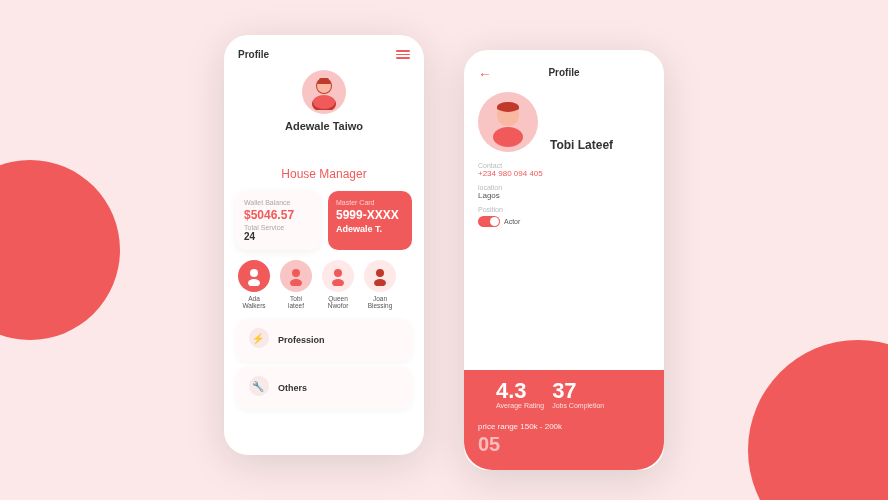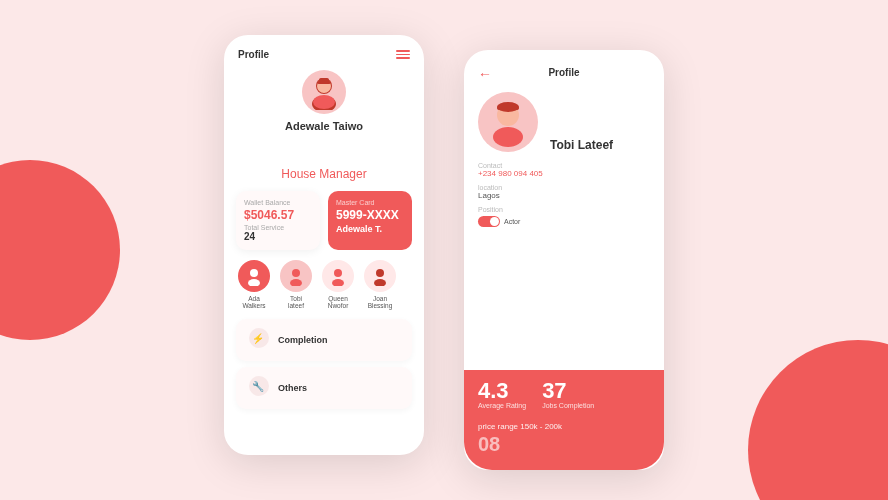--- a/index.html
+++ b/index.html
@@ -367,22 +367,23 @@
 
     
     .p2-bottom {
       background: #f05a5a;
       border-radius: 0 0 28px 28px;
       padding: 10px 14px 14px;
       margin-top: auto;
     }
     .p2-stats-row {
       display: flex;
-      gap: 16px;
+      gap: 8px;
       margin-bottom: 4px;
+      margin-left: 18px;
     }
     .p2-stat {
       display: flex;
       flex-direction: column;
     }
     .p2-stat-value {
       font-size: 22px;
       font-weight: 700;
       color: #fff;
       line-height: 1;
@@ -486,21 +487,21 @@
     </div>
 
     <div class="p1-services">
       <div class="p1-service-item">
         <span class="p1-service-icon">
           <svg width="22" height="22" viewBox="0 0 22 22">
             <circle cx="11" cy="11" r="10" fill="#f8e8e8"></circle>
             <text x="11" y="15" text-anchor="middle" font-size="10" fill="#f05a5a">⚡</text>
           </svg>
         </span>
-        <span class="p1-service-name">Completion</span>
+        <span class="p1-service-name">Profession</span>
       </div>
       <div class="p1-service-item">
         <span class="p1-service-icon">
           <svg width="22" height="22" viewBox="0 0 22 22">
             <circle cx="11" cy="11" r="10" fill="#f8e8e8"></circle>
             <text x="11" y="15" text-anchor="middle" font-size="10" fill="#f05a5a">🔧</text>
           </svg>
         </span>
         <span class="p1-service-name">Others</span>
       </div>
@@ -560,18 +561,18 @@
         </div>
         <div class="p2-stat">
           <span class="p2-stat-value">37</span>
           <span class="p2-stat-label">Jobs Completion</span>
         </div>
       </div>
       <div class="p2-price-range">
         <span>price range</span>
         <span>150k - 200k</span>
       </div>
-      <div style="font-size:20px;font-weight:700;color:rgba(255,255,255,0.6);margin-top:2px;">08</div>
+      <div style="font-size:20px;font-weight:700;color:rgba(255,255,255,0.6);margin-top:2px;">05</div>
     </div>
 
   </div>
 
 </div>
 
 </body></html>

